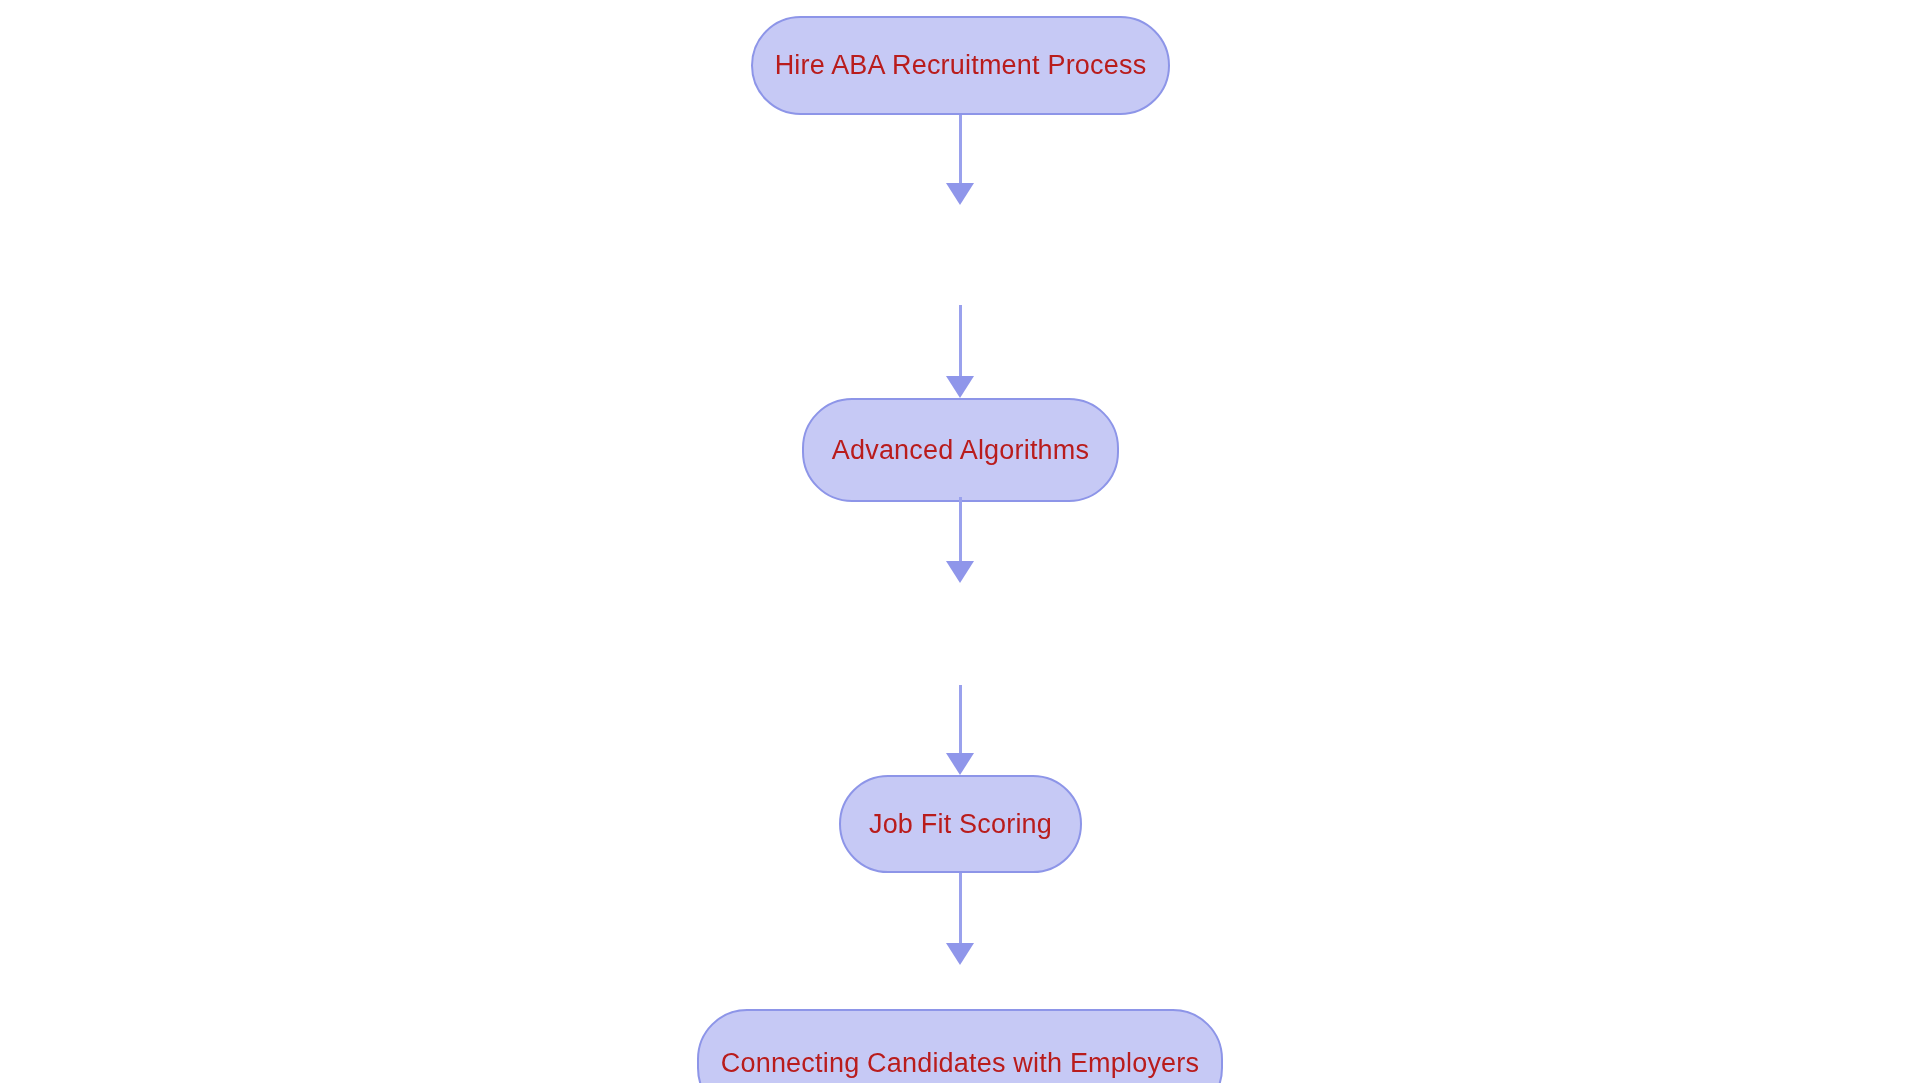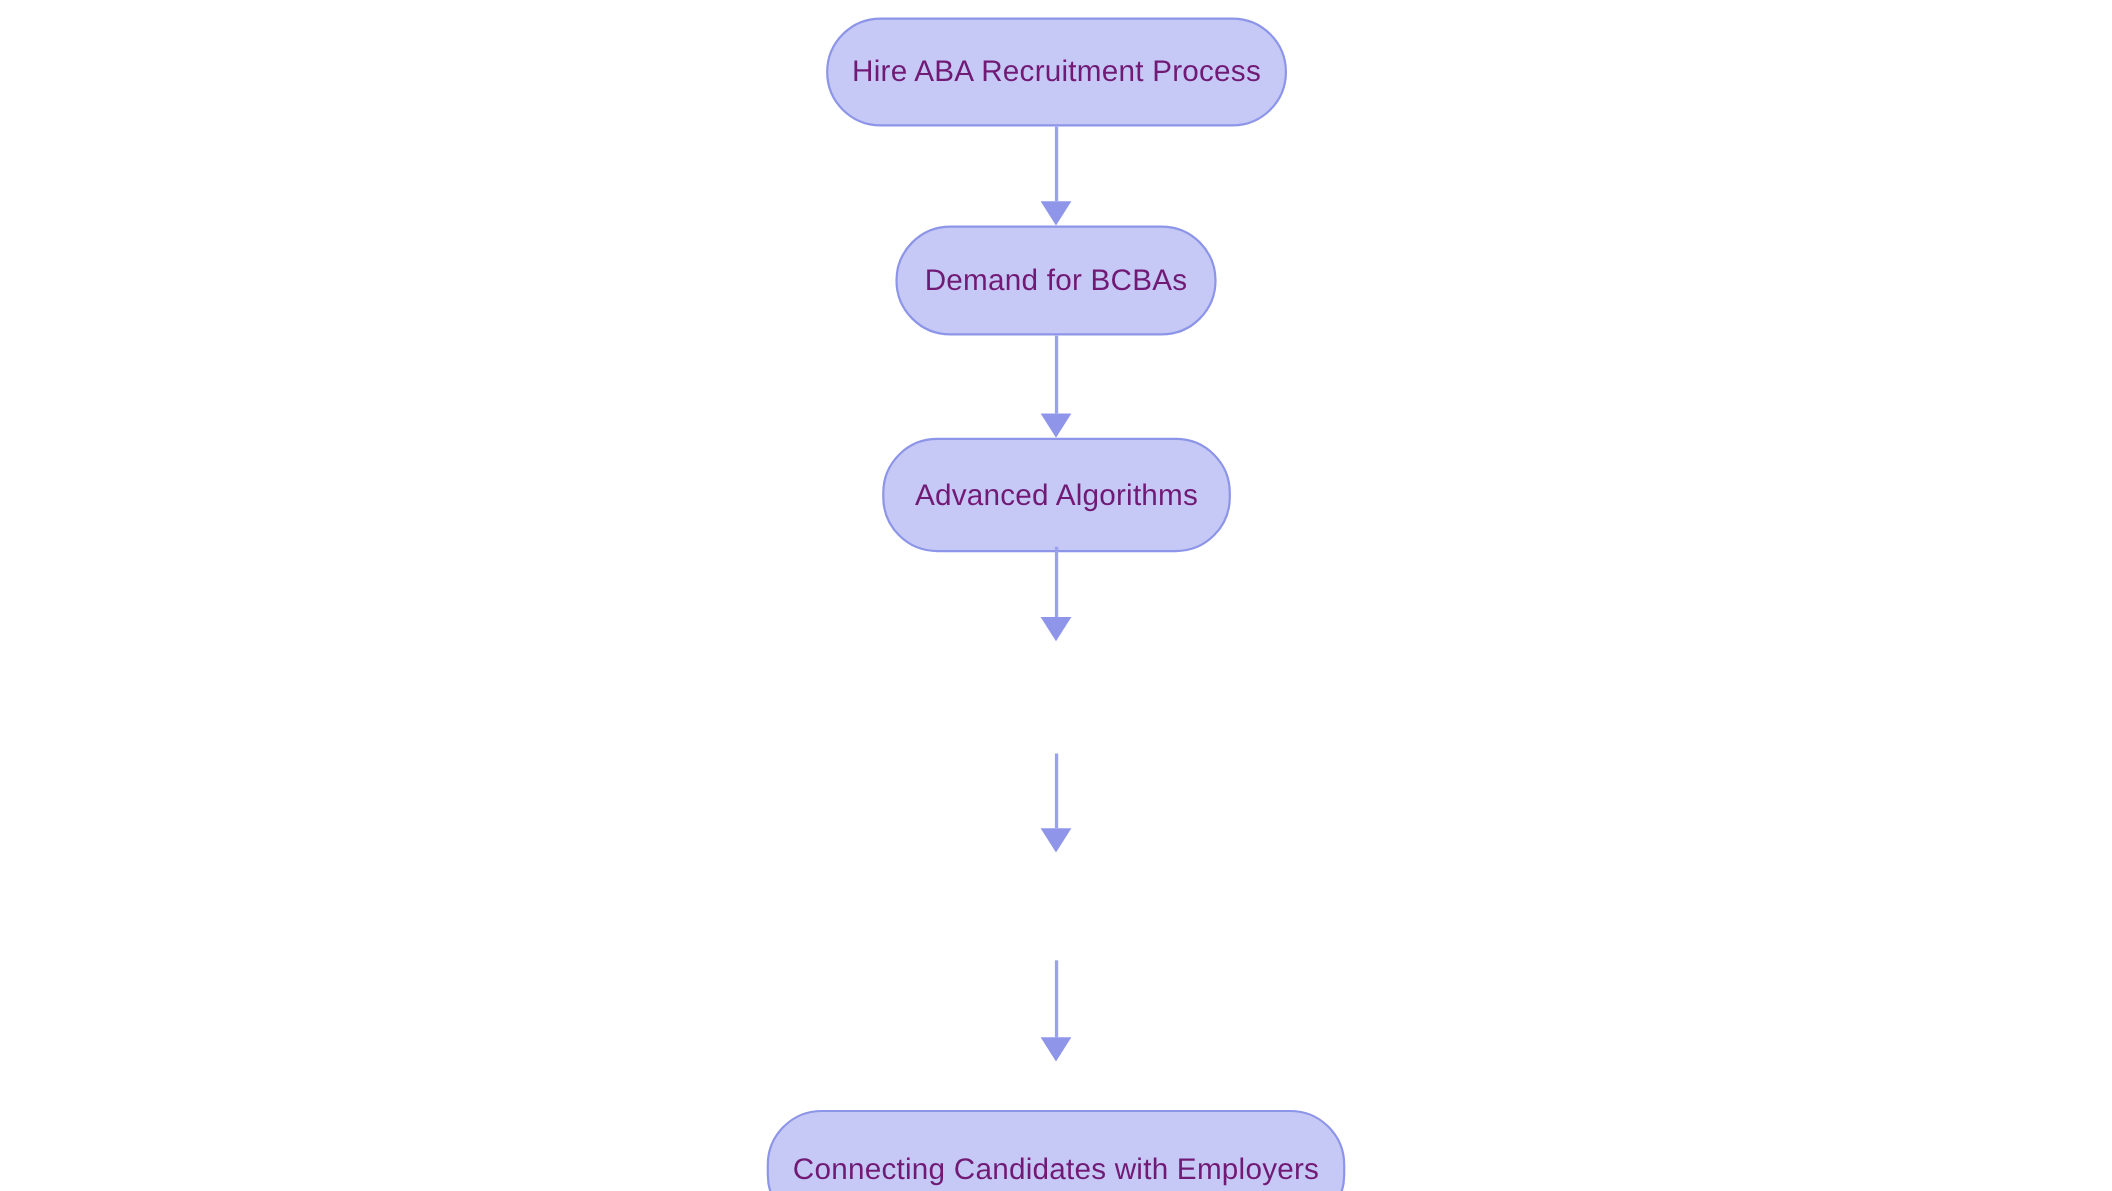--- a/index.html
+++ b/index.html
@@ -17,21 +17,21 @@
   }
   .node {
     position: absolute;
     box-sizing: border-box;
     display: flex;
     align-items: center;
     justify-content: center;
     background: #c6c9f5;
     border: 2px solid #8d95e8;
     border-radius: 50px;
-    color: #701a75;
+    color: #b91c1c;
     font-size: 27px;
     font-weight: 400;
     letter-spacing: 0.2px;
     text-align: center;
     white-space: nowrap;
   }
   #node-1 { left: 751px; top: 16px;  width: 419px; height: 99px;  }
   #node-2 { left: 814px; top: 205px; width: 292px; height: 100px; }
   #node-3 { left: 802px; top: 398px; width: 317px; height: 104px;  }
   #node-4 { left: 723px; top: 583px; width: 475px; height: 102px; }
@@ -71,23 +71,20 @@
 
   <div class="node" id="node-1">
     <span>Hire ABA Recruitment Process</span>
   </div>
 
   <div class="arrow" id="arrow-1">
     <span class="shaft"></span>
     <span class="head"></span>
   </div>
 
-  <div class="node" id="node-2">
-    <span>Demand for BCBAs</span>
-  </div>
 
   <div class="arrow" id="arrow-2">
     <span class="shaft"></span>
     <span class="head"></span>
   </div>
 
   <div class="node" id="node-3">
     <span>Advanced Algorithms</span>
   </div>
 
@@ -95,20 +92,23 @@
     <span class="shaft"></span>
     <span class="head"></span>
   </div>
 
 
   <div class="arrow" id="arrow-4">
     <span class="shaft"></span>
     <span class="head"></span>
   </div>
 
+  <div class="node" id="node-5">
+    <span>Job Fit Scoring</span>
+  </div>
 
   <div class="arrow" id="arrow-5">
     <span class="shaft"></span>
     <span class="head"></span>
   </div>
 
   <div class="node" id="node-6">
     <span>Connecting Candidates with Employers</span>
   </div>
 

